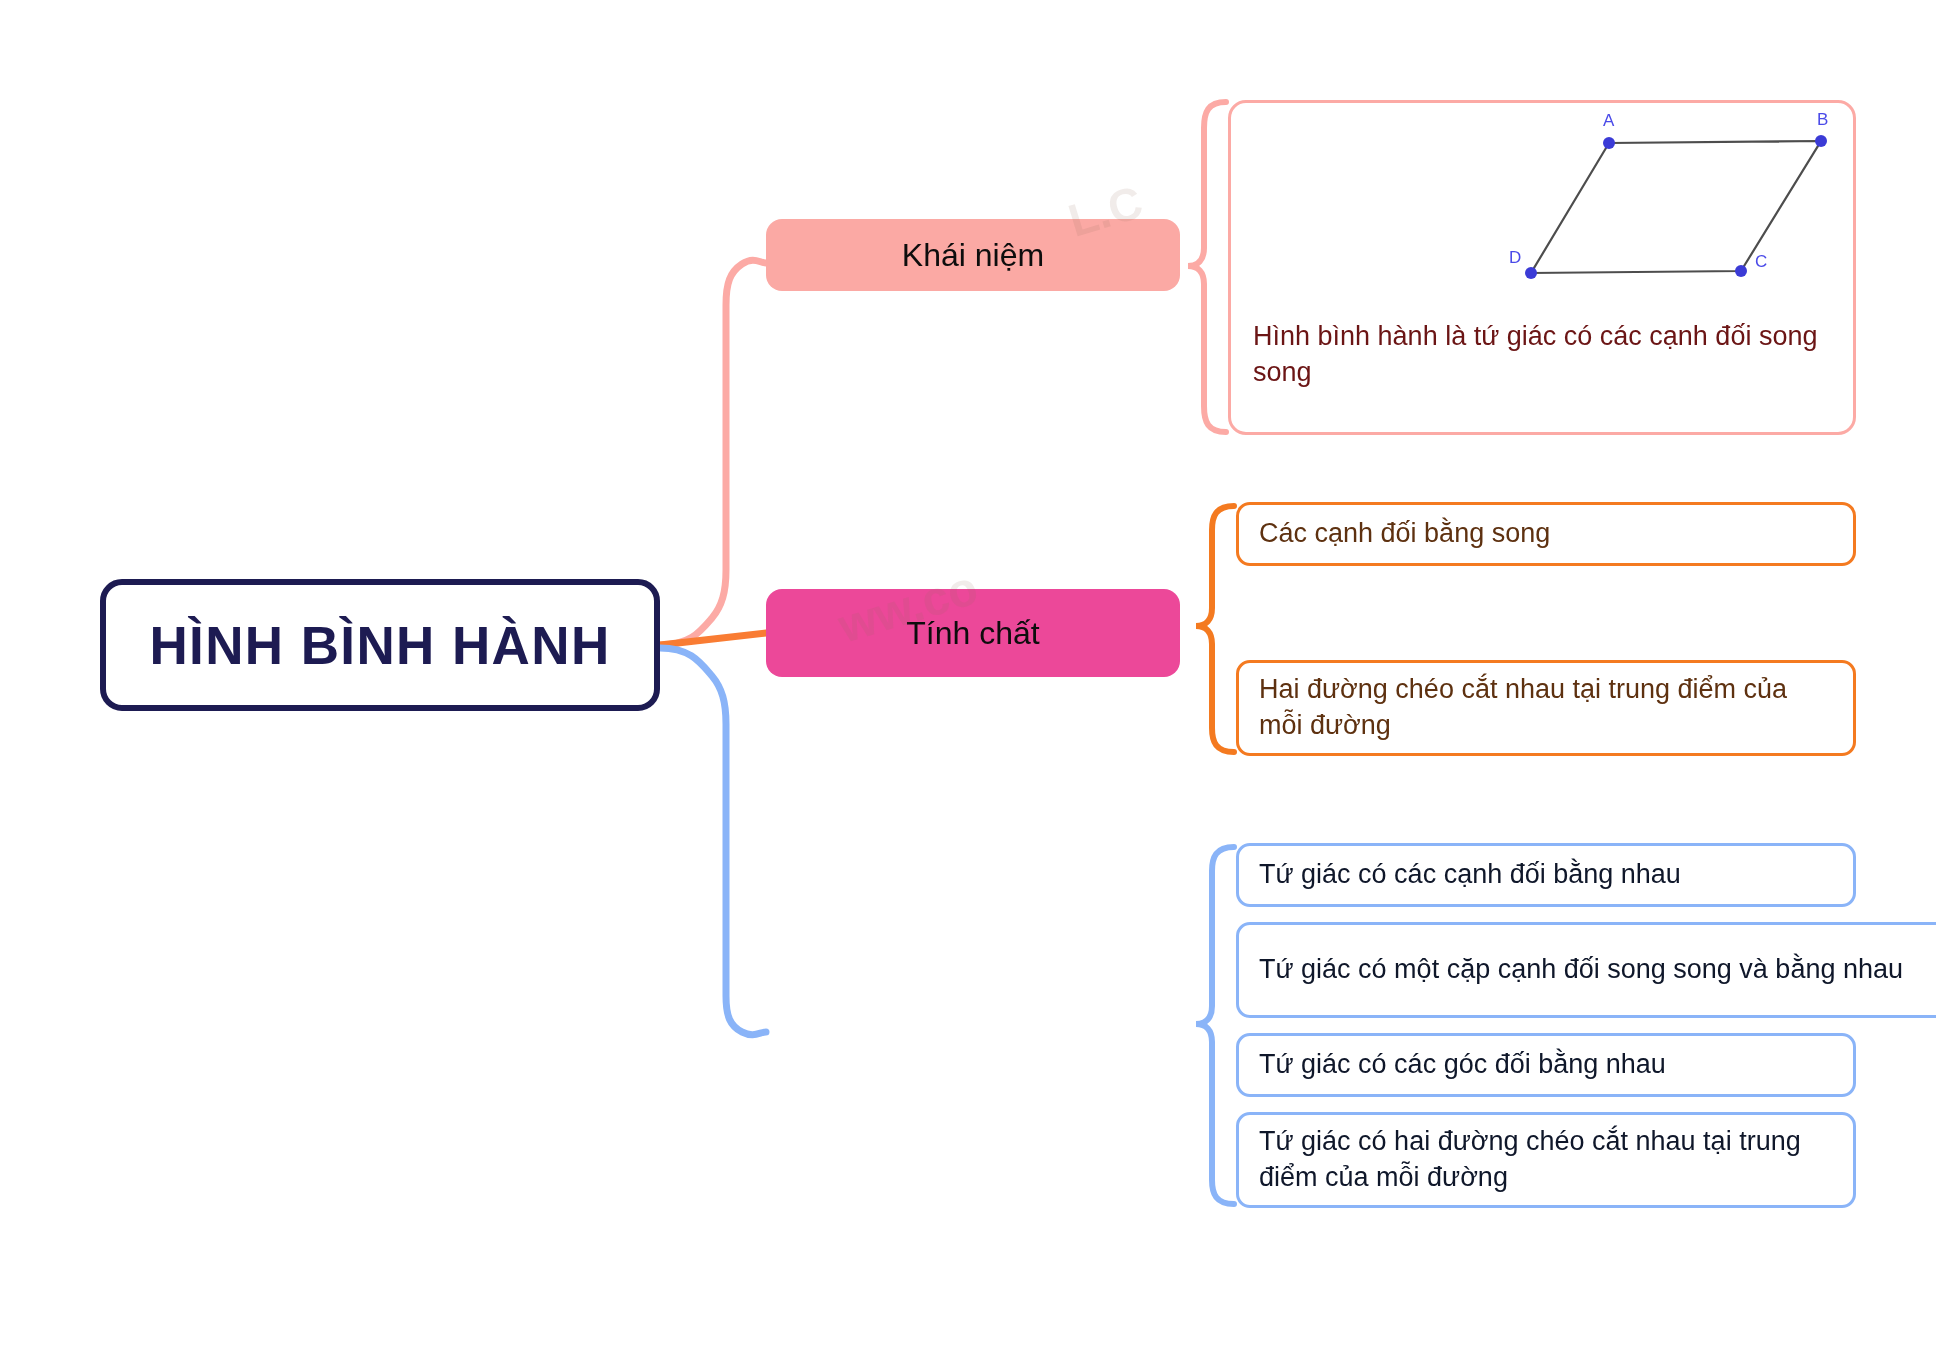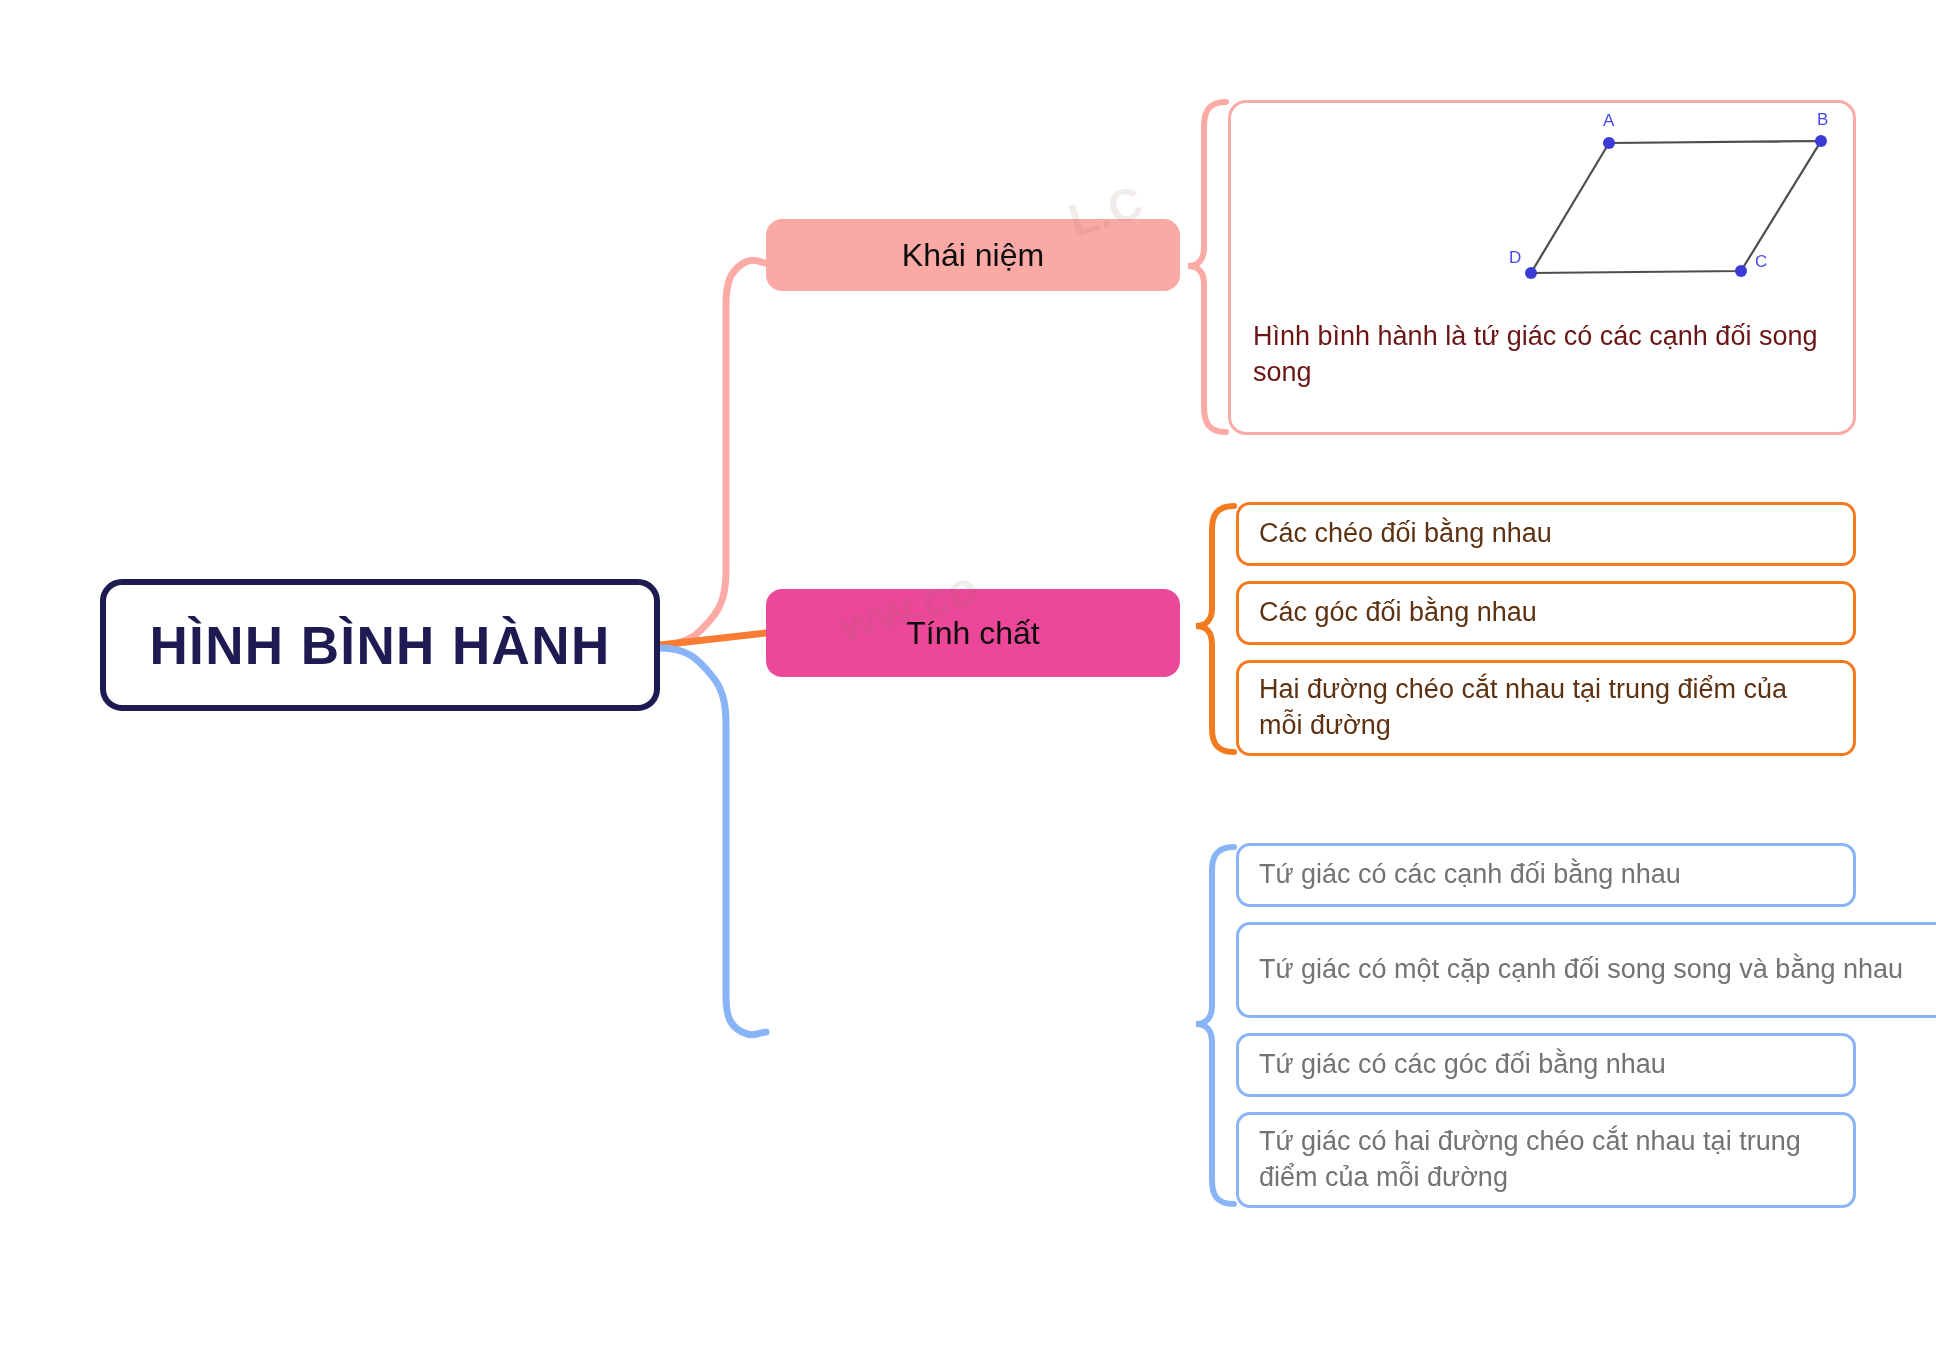--- a/index.html
+++ b/index.html
@@ -112,21 +112,21 @@
 
   
   .leaf-orange { border: 3px solid #f47a20; }
   .leaf-orange .leaf-text { color: #5e3110; }
   #leaf-prop-1 { left: 1236px; top: 502px; width: 620px; height: 64px; }
   #leaf-prop-2 { left: 1236px; top: 581px; width: 620px; height: 64px; }
   #leaf-prop-3 { left: 1236px; top: 660px; width: 620px; height: 96px; }
 
   
   .leaf-blue { border: 3px solid #8ab4f8; }
-  .leaf-blue .leaf-text { color: #737373; }
+  .leaf-blue .leaf-text { color: #0f172a; }
   #leaf-sign-1 { left: 1236px; top: 843px; width: 620px; height: 64px; }
   #leaf-sign-2 { left: 1236px; top: 922px; width: 721px; height: 96px; }
   #leaf-sign-3 { left: 1236px; top: 1033px; width: 620px; height: 64px; }
   #leaf-sign-4 { left: 1236px; top: 1112px; width: 620px; height: 96px; }
 
   
   .parallelogram-svg { position: absolute; left: 0; top: 0; }
   .vertex-label {
     font-family: "Liberation Sans", sans-serif;
     font-size: 17px;
@@ -202,24 +202,21 @@
         <text class="vertex-label" x="372" y="23">A</text>
         <text class="vertex-label" x="586" y="22">B</text>
         <text class="vertex-label" x="524" y="164">C</text>
         <text class="vertex-label" x="278" y="160">D</text>
       </svg>
     </div>
     <div class="concept-caption">Hình bình hành là tứ giác có các cạnh đối song song</div>
   </div>
 
   <div class="leaf-box leaf-orange" id="leaf-prop-1">
-    <span class="leaf-text">Các chéo đối bằng nhau</span>
-  </div>
-  <div class="leaf-box leaf-orange" id="leaf-prop-2">
-    <span class="leaf-text">Các góc đối bằng nhau</span>
+    <span class="leaf-text">Các cạnh đối bằng song</span>
   </div>
   <div class="leaf-box leaf-orange" id="leaf-prop-3">
     <span class="leaf-text">Hai đường chéo cắt nhau tại trung điểm của mỗi đường</span>
   </div>
 
   <div class="leaf-box leaf-blue" id="leaf-sign-1">
     <span class="leaf-text">Tứ giác có các cạnh đối bằng nhau</span>
   </div>
   <div class="leaf-box leaf-blue" id="leaf-sign-2">
     <span class="leaf-text">Tứ giác có một cặp cạnh đối song song và bằng nhau</span>

